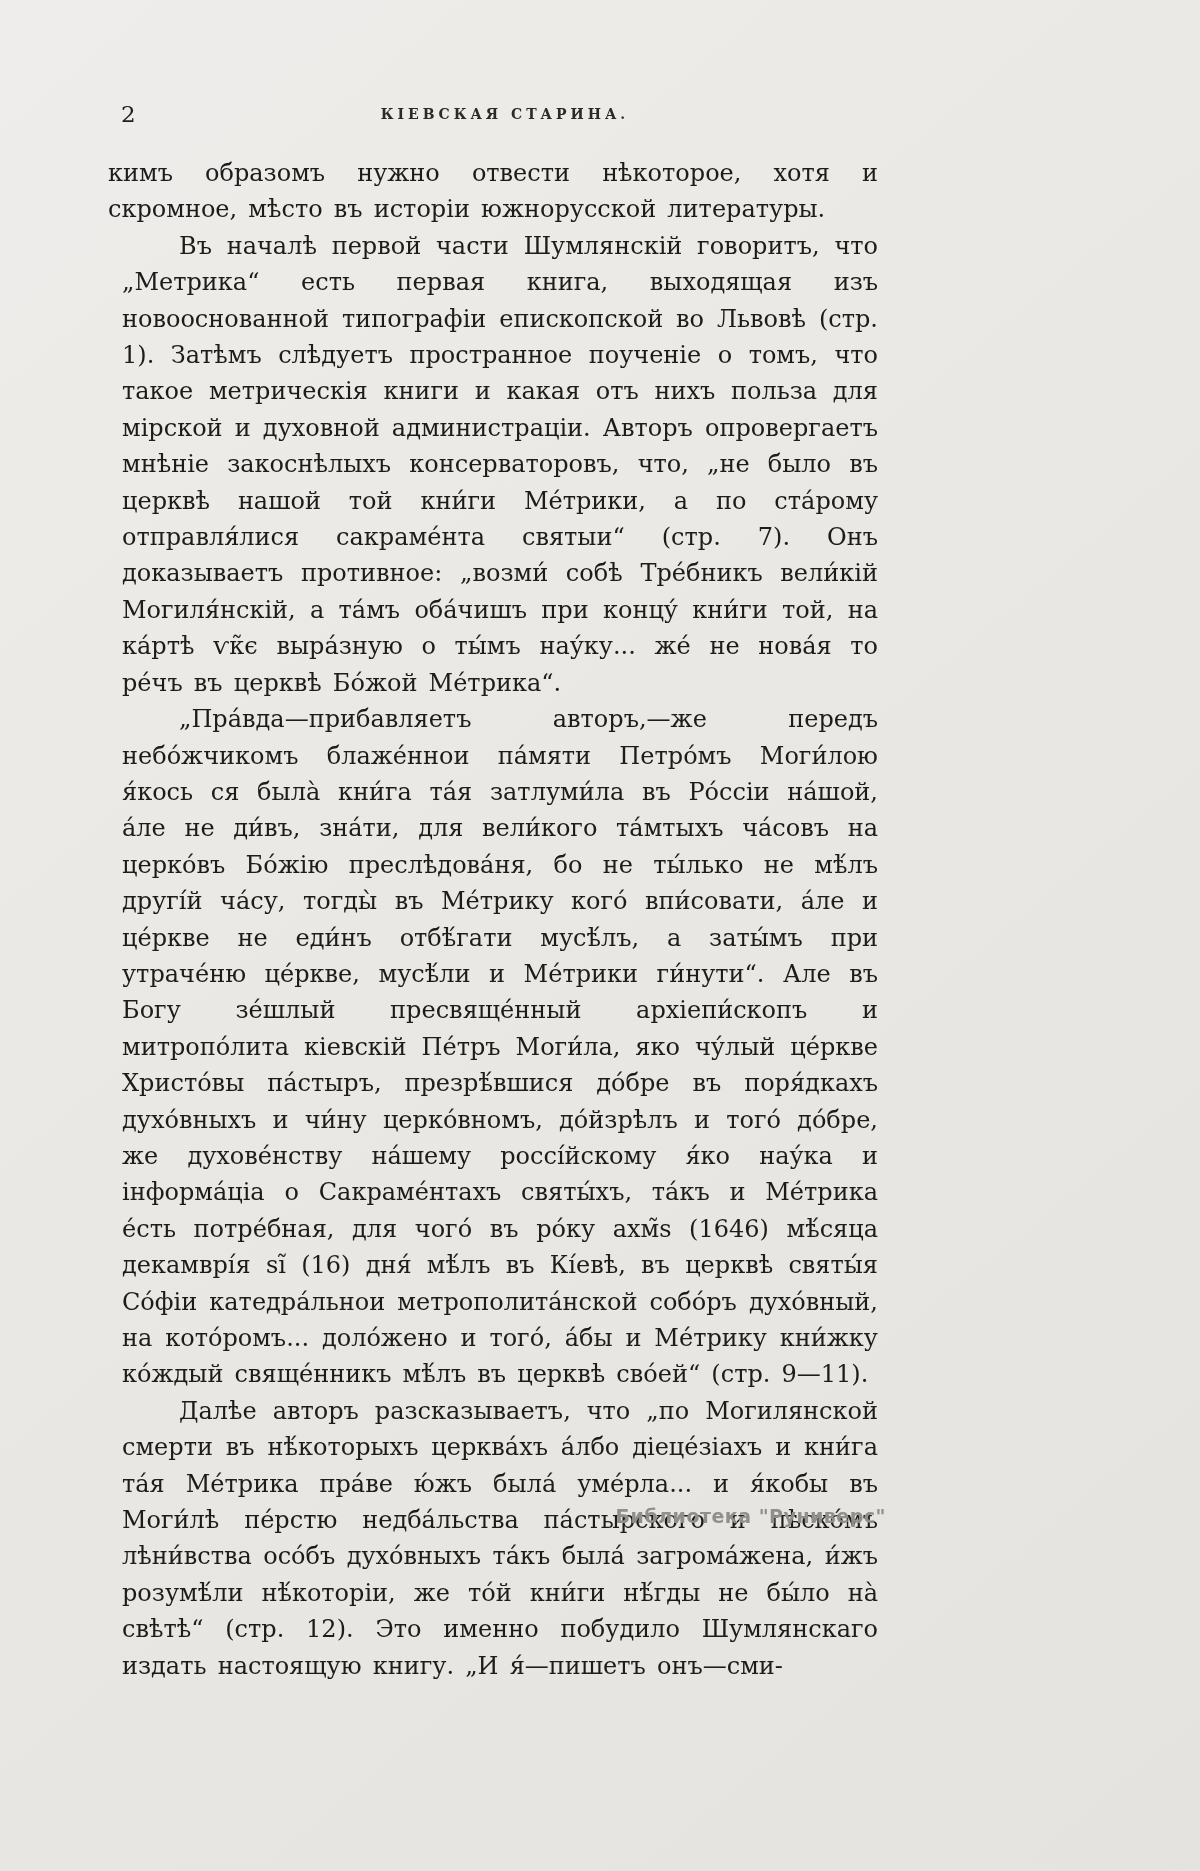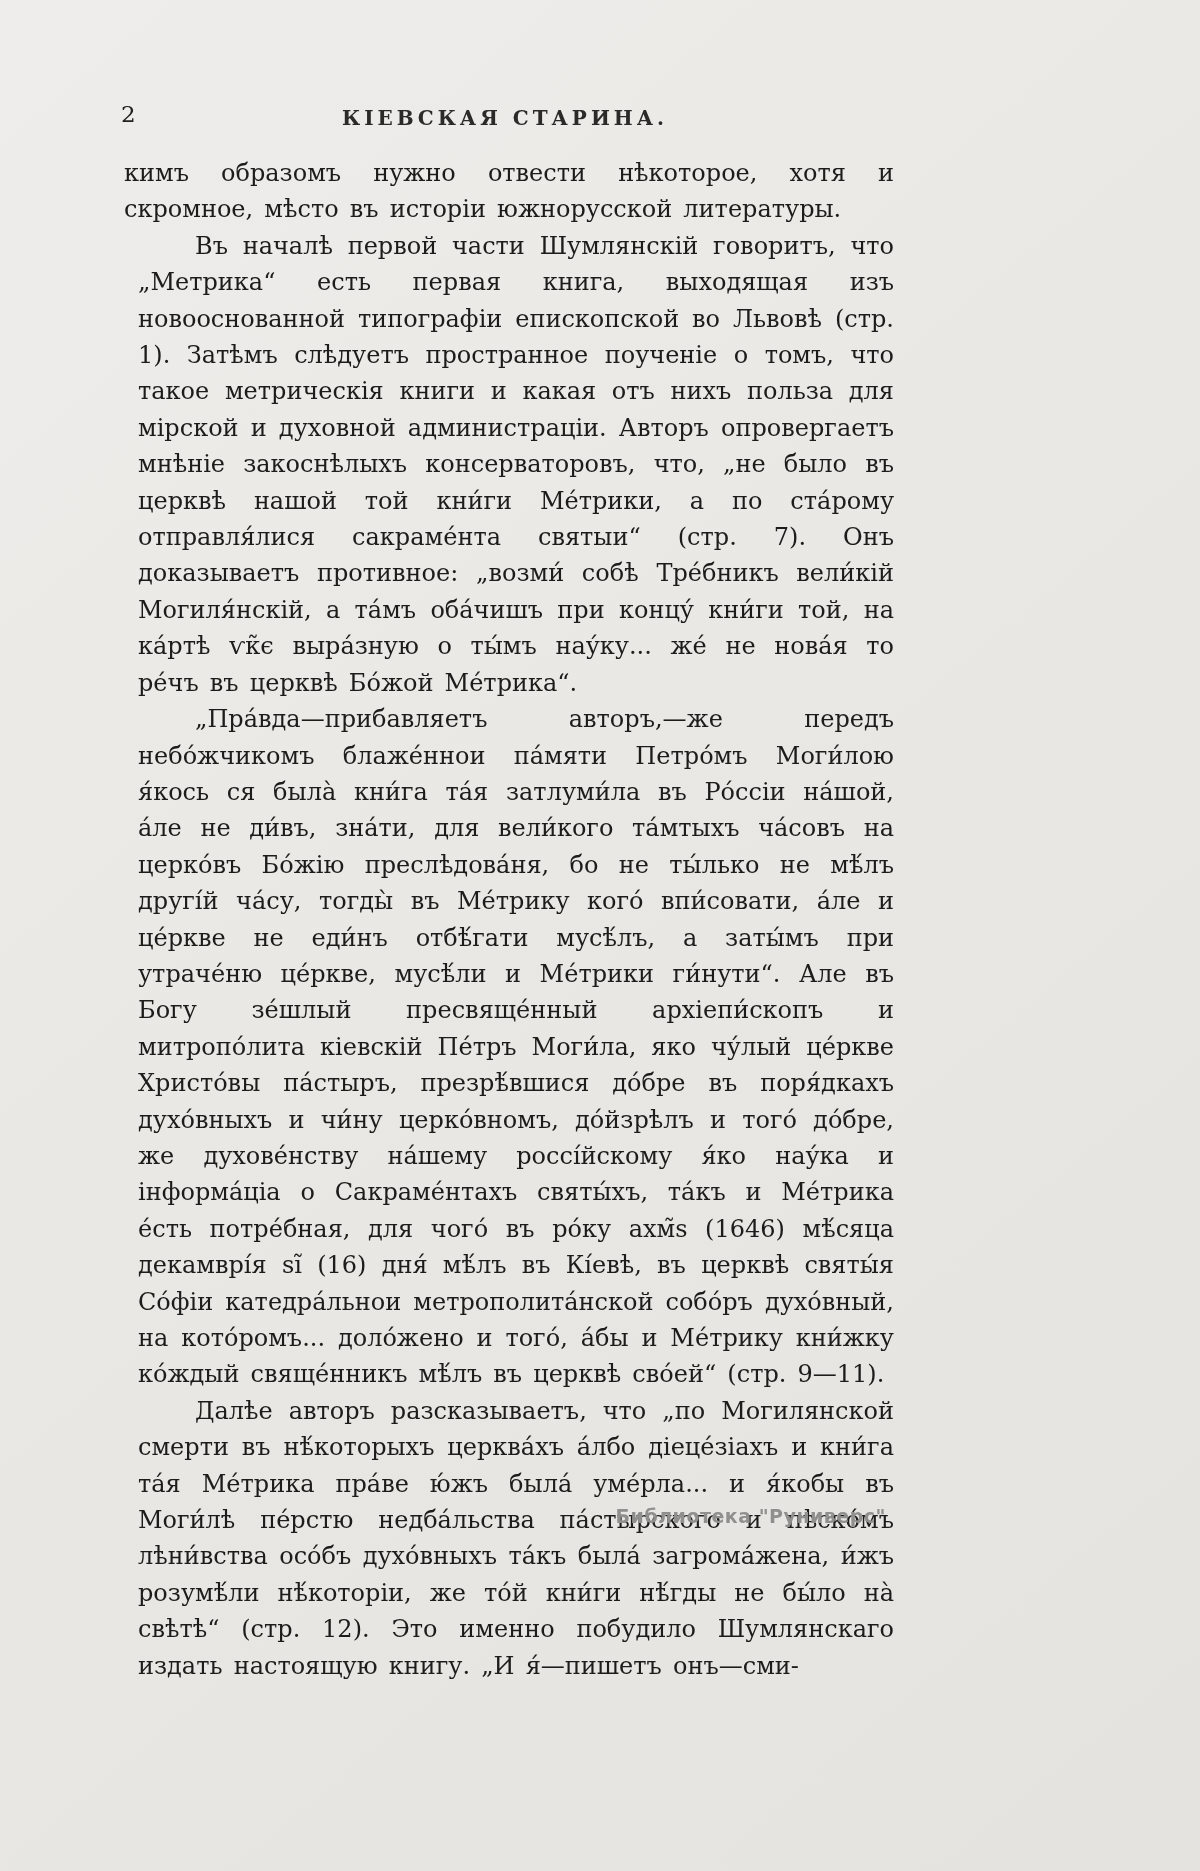--- a/index.html
+++ b/index.html
@@ -26,28 +26,28 @@
     top: 101px;
     font-size: 23px;
     color: #21201e;
   }
   .running-header {
     position: absolute;
     left: 120px;
     top: 106px;
     width: 770px;
     text-align: center;
-    font-size: 20px;
+    font-size: 14px;
     font-weight: bold;
     letter-spacing: 4px;
     color: #2b2a28;
   }
   .body-text {
     position: absolute;
-    left: 124px;
+    left: 108px;
     top: 155px;
     width: 770px;
     font-size: 24px;
     line-height: 36.4px;
     text-align: justify;
     word-spacing: 3.5px;
     color: #1d1c1a;
   }
   .body-text p {
     margin: 0;

